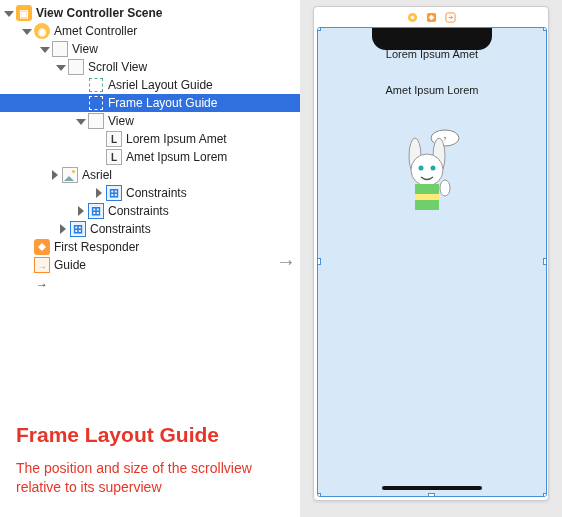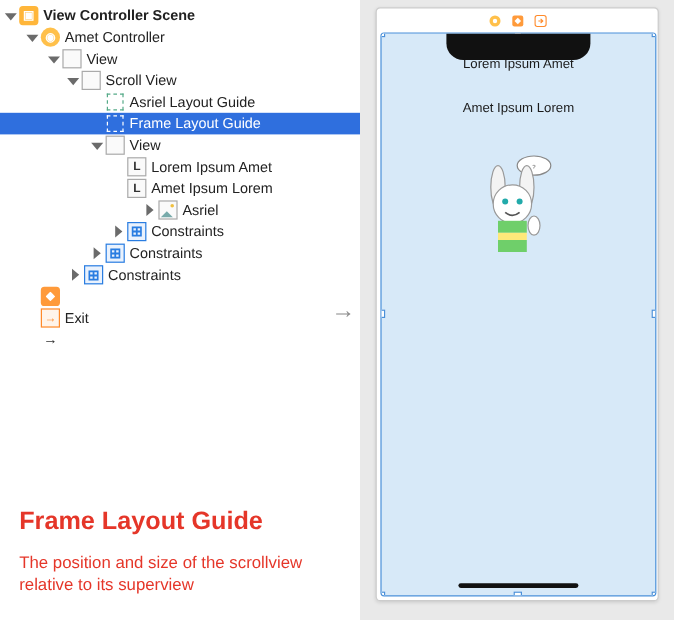--- a/index.html
+++ b/index.html
@@ -100,21 +100,21 @@
       <div class="row" style="padding-left:94px">
         <span class="disclosure none"></span>
         <span class="icon icon-label">L</span>
         <span>Lorem Ipsum Amet</span>
       </div>
       <div class="row" style="padding-left:94px">
         <span class="disclosure none"></span>
         <span class="icon icon-label">L</span>
         <span>Amet Ipsum Lorem</span>
       </div>
-      <div class="row" style="padding-left:120px">
+      <div class="row" style="padding-left:50px">
         <span class="disclosure closed"></span>
         <span class="icon icon-image"></span>
         <span>Asriel</span>
       </div>
       <div class="row" style="padding-left:94px">
         <span class="disclosure closed"></span>
         <span class="icon icon-constraints">⊞</span>
         <span>Constraints</span>
       </div>
       <div class="row" style="padding-left:76px">
@@ -123,25 +123,26 @@
         <span>Constraints</span>
       </div>
       <div class="row" style="padding-left:58px">
         <span class="disclosure closed"></span>
         <span class="icon icon-constraints">⊞</span>
         <span>Constraints</span>
       </div>
       <div class="row" style="padding-left:22px">
         <span class="disclosure none"></span>
         <span class="icon icon-responder"></span>
+        <span>First Responder</span>
       </div>
       <div class="row" style="padding-left:22px">
         <span class="disclosure none"></span>
         <span class="icon icon-exit"></span>
-        <span>Exit</span>
+        <span>Guide</span>
       </div>
       <div class="row" style="padding-left:22px">
         <span class="disclosure none"></span>
         <span class="icon icon-entry"></span>
       </div>
     </div>
 
     <div class="title-area">
       <div class="title-text">Frame Layout Guide</div>
       <div class="subtitle-text">The position and size of the scrollview relative to its superview</div>

